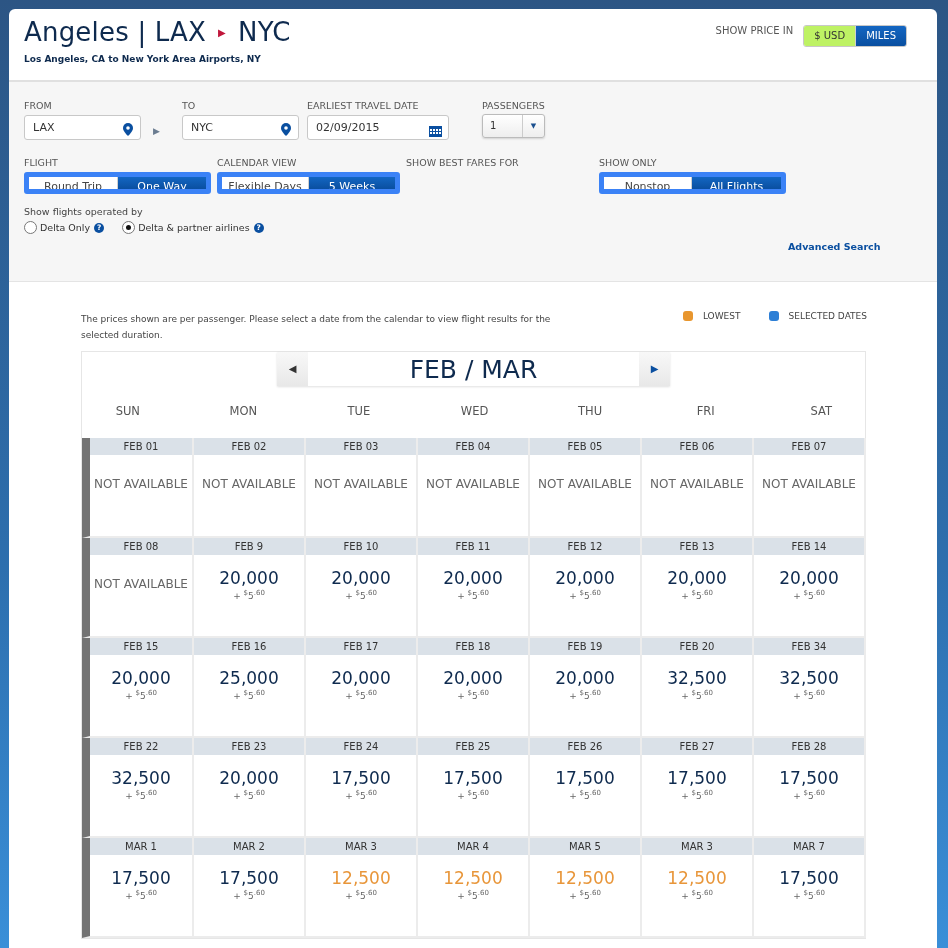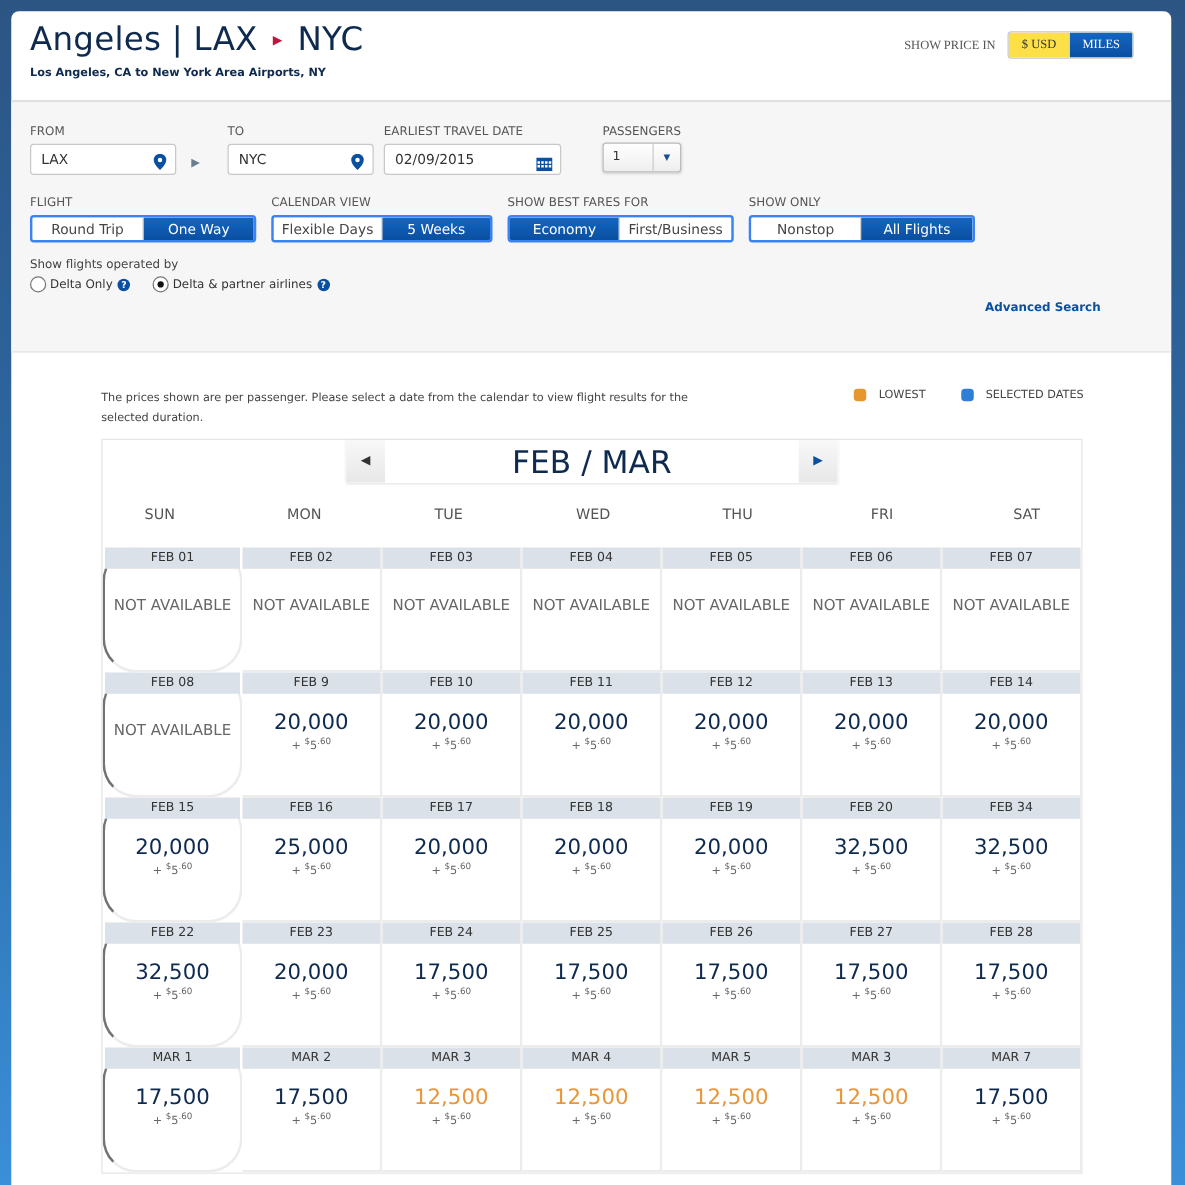--- a/index.html
+++ b/index.html
@@ -10,35 +10,35 @@
     position: relative;
   }
   .panel {
     position: absolute; left: 9px; top: 9px; width: 928px; height: 960px;
     background: #ffffff; border-radius: 6px 6px 0 0; overflow: hidden;
   }
   .header { height: 73px; position: relative; border-bottom: 2px solid #e0e0e0; }
   .title { position: absolute; left: 15px; top: 8px; font-size: 26px; color: #0e2a4e; font-weight: normal; letter-spacing: 0.2px; display: flex; align-items: center; }
   .title .tri { color: #c0163b; font-size: 10px; margin: 0 12px; }
   .subtitle { position: absolute; left: 15px; top: 45px; font-size: 9px; color: #0e2a4e; font-weight: bold; }
-  .price-in { position: absolute; right: 30px; top: 16px; display: flex; align-items: center; font-family: Liberation Serif, serif; }
+  .price-in { position: absolute; right: 30px; top: 16px; display: flex; align-items: flex-start; }
   .price-in .lbl { font-size: 10px; color: #555; margin-right: 10px; }
   .seg { display: flex; border: 1px solid #c8c8c8; border-radius: 3px; overflow: hidden; }
-  .seg .opt { font-size: 10px; padding: 0 10px; height: 20px; line-height: 20px; background: #fde047; color: #333; border-right: 1px solid #d0d0d0; text-align: center; }
+  .seg .opt { font-size: 10px; padding: 0 10px; height: 20px; line-height: 20px; background: #bef264; color: #333; border-right: 1px solid #d0d0d0; text-align: center; }
   .seg .opt:last-child { border-right: none; }
   .seg .opt.on { background: linear-gradient(180deg, #1366c2 0%, #0a4fa0 100%); color: #fff; }
 
   .form { background: #f6f6f6; height: 200px; position: relative; border-bottom: 1px solid #e4e4e4; }
   .flabel { position: absolute; font-size: 9.5px; color: #555; text-transform: uppercase; }
   .field { position: absolute; height: 25px; background: #fff; border: 1px solid #c8c8c8; border-radius: 3px; font-size: 11px; color: #333; line-height: 23px; padding-left: 8px; }
   .field .ico { position: absolute; right: 6px; top: 5px; }
   .arrow-sep { position: absolute; font-size: 9px; color: #6a7c90; }
   .pax { position: absolute; height: 24px; width: 63px; background: linear-gradient(180deg,#fff,#eee); border: 1px solid #bbb; border-radius: 3px; font-size: 10px; color: #333; line-height: 22px; padding-left: 7px; box-shadow: 0 1px 2px rgba(0,0,0,0.15); }
   .pax .caret { position: absolute; right: 0; top: 0; width: 22px; height: 22px; border-left: 1px solid #ccc; text-align: center; font-size: 7px; color: #1a4f8e; }
-  .segbar { position: absolute; display: flex; border: 2px solid #3b82f6; border-radius: 3px; overflow: hidden; height: 22px; }
+  .segbar { position: absolute; display: flex; border: 5px solid #3b82f6; border-radius: 3px; overflow: hidden; height: 22px; }
   .segbar .opt { font-size: 11px; color: #444; background: #fff; text-align: center; line-height: 20px; border-right: 1px solid #d0d0d0; }
   .segbar .opt:last-child { border-right: none; }
   .segbar .opt.on { background: linear-gradient(180deg, #1366c2 0%, #0a4fa0 100%); color: #fff; }
   .ops-label { position: absolute; left: 15px; top: 198px; font-size: 9.5px; color: #444; }
   .radios { position: absolute; left: 15px; top: 213px; display: flex; align-items: center; font-size: 9.5px; color: #333; }
   .radio { width: 13px; height: 13px; border: 1px solid #777; border-radius: 50%; background: #fff; display: inline-block; margin-right: 3px; position: relative; }
   .radio.on::after { content: ""; position: absolute; left: 3px; top: 3px; width: 5px; height: 5px; border-radius: 50%; background: #111; }
   .qm { display: inline-block; width: 10px; height: 10px; border-radius: 50%; background: #0a4fa0; color: #fff; font-size: 7.5px; font-weight: bold; line-height: 10px; text-align: center; margin-left: 4px; margin-right: 18px; }
   .update-btn { position: absolute; left: 781px; top: 197px; width: 133px; height: 28px; background: linear-gradient(180deg, #0a4f9c 0%, #072f66 100%); color: #fff; font-size: 12px; font-weight: bold; text-align: center; line-height: 28px; border-radius: 3px; border: 1px dotted #001a3a; box-shadow: 0 1px 2px rgba(0,0,0,0.3); }
   .adv { position: absolute; left: 779px; top: 233px; font-size: 9.5px; color: #0a4fa0; font-weight: bold; }
@@ -51,21 +51,21 @@
   .cal { position: absolute; left: 72px; top: 342px; width: 785px; height: 588px; border: 1px solid #e6e6e6; }
   .monthnav { position: absolute; left: 195px; top: 0px; width: 393px; height: 34px; display: flex; box-shadow: 0 1px 2px rgba(0,0,0,0.12); }
   .monthnav .navbtn { width: 31px; height: 34px; background: linear-gradient(180deg,#f8f8f8,#e8e8e8); font-size: 10px; color: #333; text-align: center; line-height: 34px; }
   .monthnav .navbtn.next { color: #0a4fa0; }
   .monthnav .mlabel { flex: 1; text-align: center; font-size: 25px; color: #0e2a4e; line-height: 36px; background: #fff; }
   .dow { position: absolute; left: 0; top: 52px; width: 785px; display: flex; gap: 24px; }
   .dow div { width: 112px; text-align: center; font-size: 11.5px; color: #555; }
   .grid { position: absolute; left: 0; top: 86px; width: 785px; }
   .row { display: flex; height: 100px; }
   .cell { width: 112px; height: 100px; border: 2px solid #ececec; border-top: none; border-left: none; background: #fff; position: relative; }
-  .cell:first-child { border-left: 2px solid #737373; border-radius: 27px; }
+  .cell:first-child { border-left: 8px solid #737373; }
   .cell .dh { height: 17px; background: #dae1e8; text-align: center; font-size: 10px; color: #333; line-height: 17px; }
   .cell .na { text-align: center; font-size: 12px; color: #666; margin-top: 22px; }
   .cell .miles { text-align: center; font-size: 17px; color: #0e2a4e; margin-top: 13px; line-height: 20px; }
   .cell .miles.low { color: #e8963a; }
   .cell .tax { text-align: center; font-size: 9px; color: #666; line-height: 10px; }
   .cell .tax sup { font-size: 7px; }
 </style>
 </head>
 <body>
 
@@ -137,24 +137,20 @@
     <div class="segbar" style="left:15px;top:90px;">
       <div class="opt" style="width:89px;">Round Trip</div>
       <div class="opt on" style="width:88px;">One Way</div>
     </div>
     <div class="flabel" style="left:208px;top:75px;">CALENDAR VIEW</div>
     <div class="segbar" style="left:208px;top:90px;">
       <div class="opt" style="width:87px;">Flexible Days</div>
       <div class="opt on" style="width:86px;">5 Weeks</div>
     </div>
     <div class="flabel" style="left:397px;top:75px;">SHOW BEST FARES FOR</div>
-    <div class="segbar" style="left:397px;top:90px;">
-      <div class="opt on" style="width:88px;">Economy</div>
-      <div class="opt" style="width:89px;">First/Business</div>
-    </div>
     <div class="flabel" style="left:590px;top:75px;">SHOW ONLY</div>
     <div class="segbar" style="left:590px;top:90px;">
       <div class="opt" style="width:88px;">Nonstop</div>
       <div class="opt on" style="width:89px;">All Flights</div>
     </div>
 
     <div class="ops-label" style="top:124px;">Show flights operated by</div>
     <div class="radios" style="top:139px;">
       <span class="radio"></span>
       <span>Delta Only</span>

